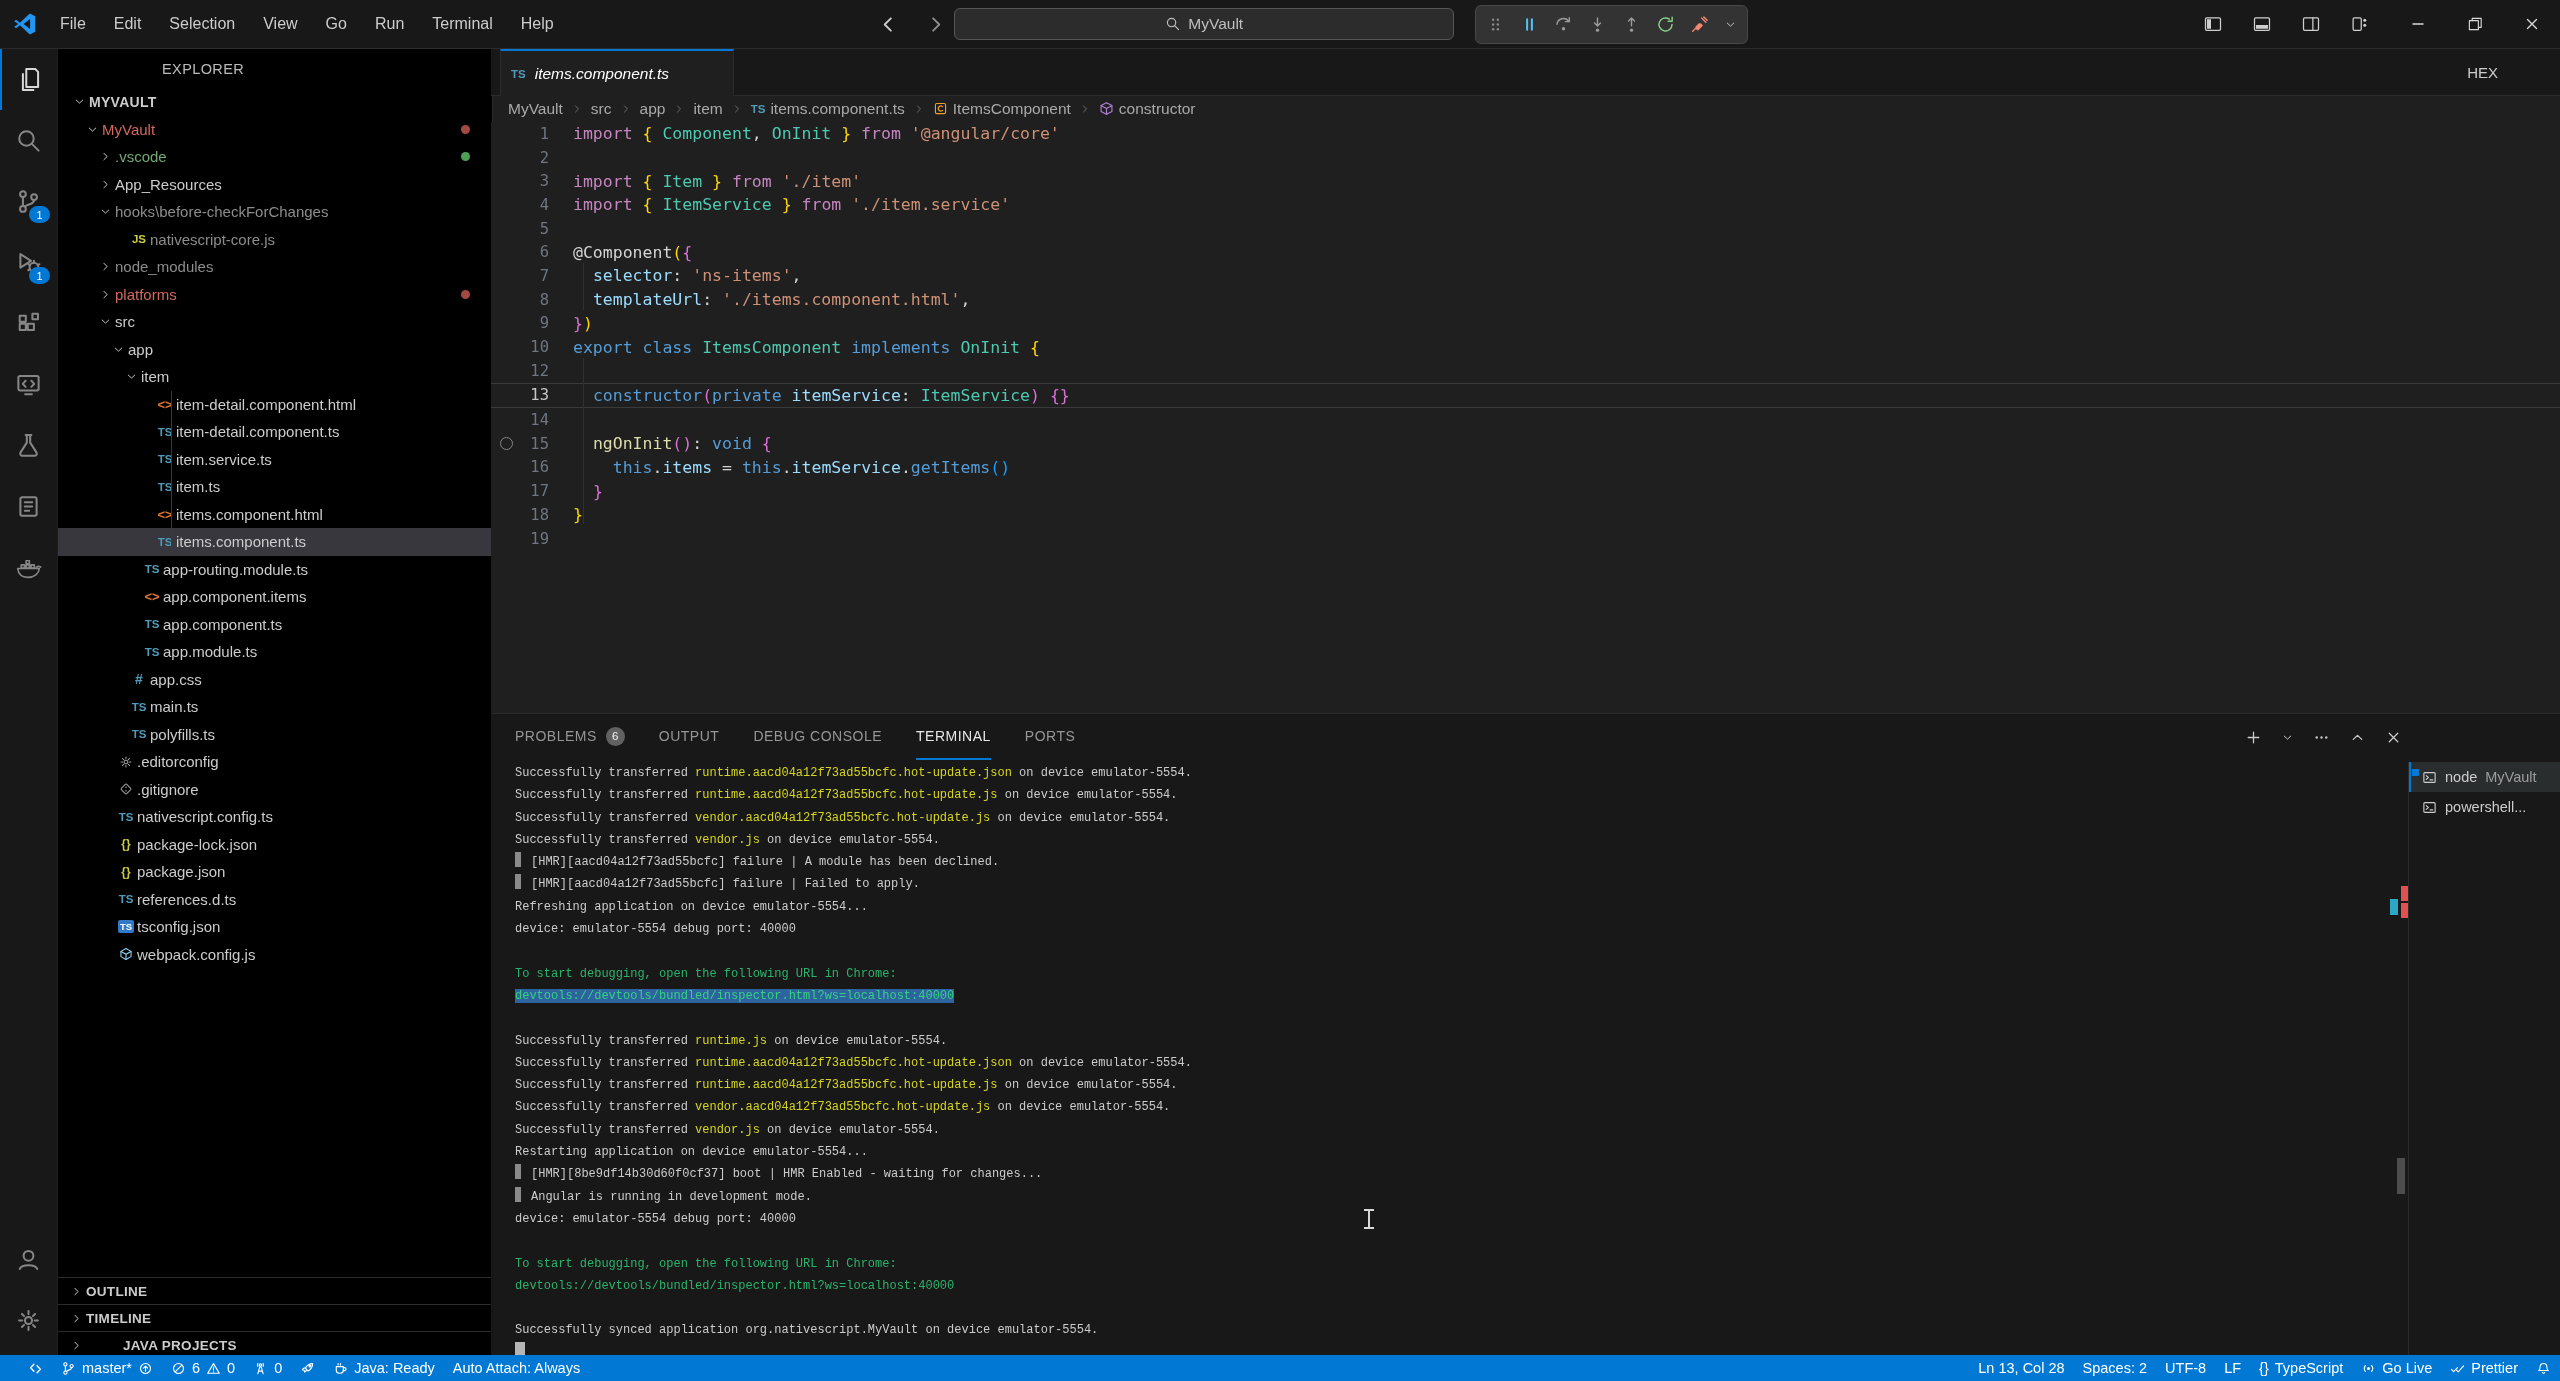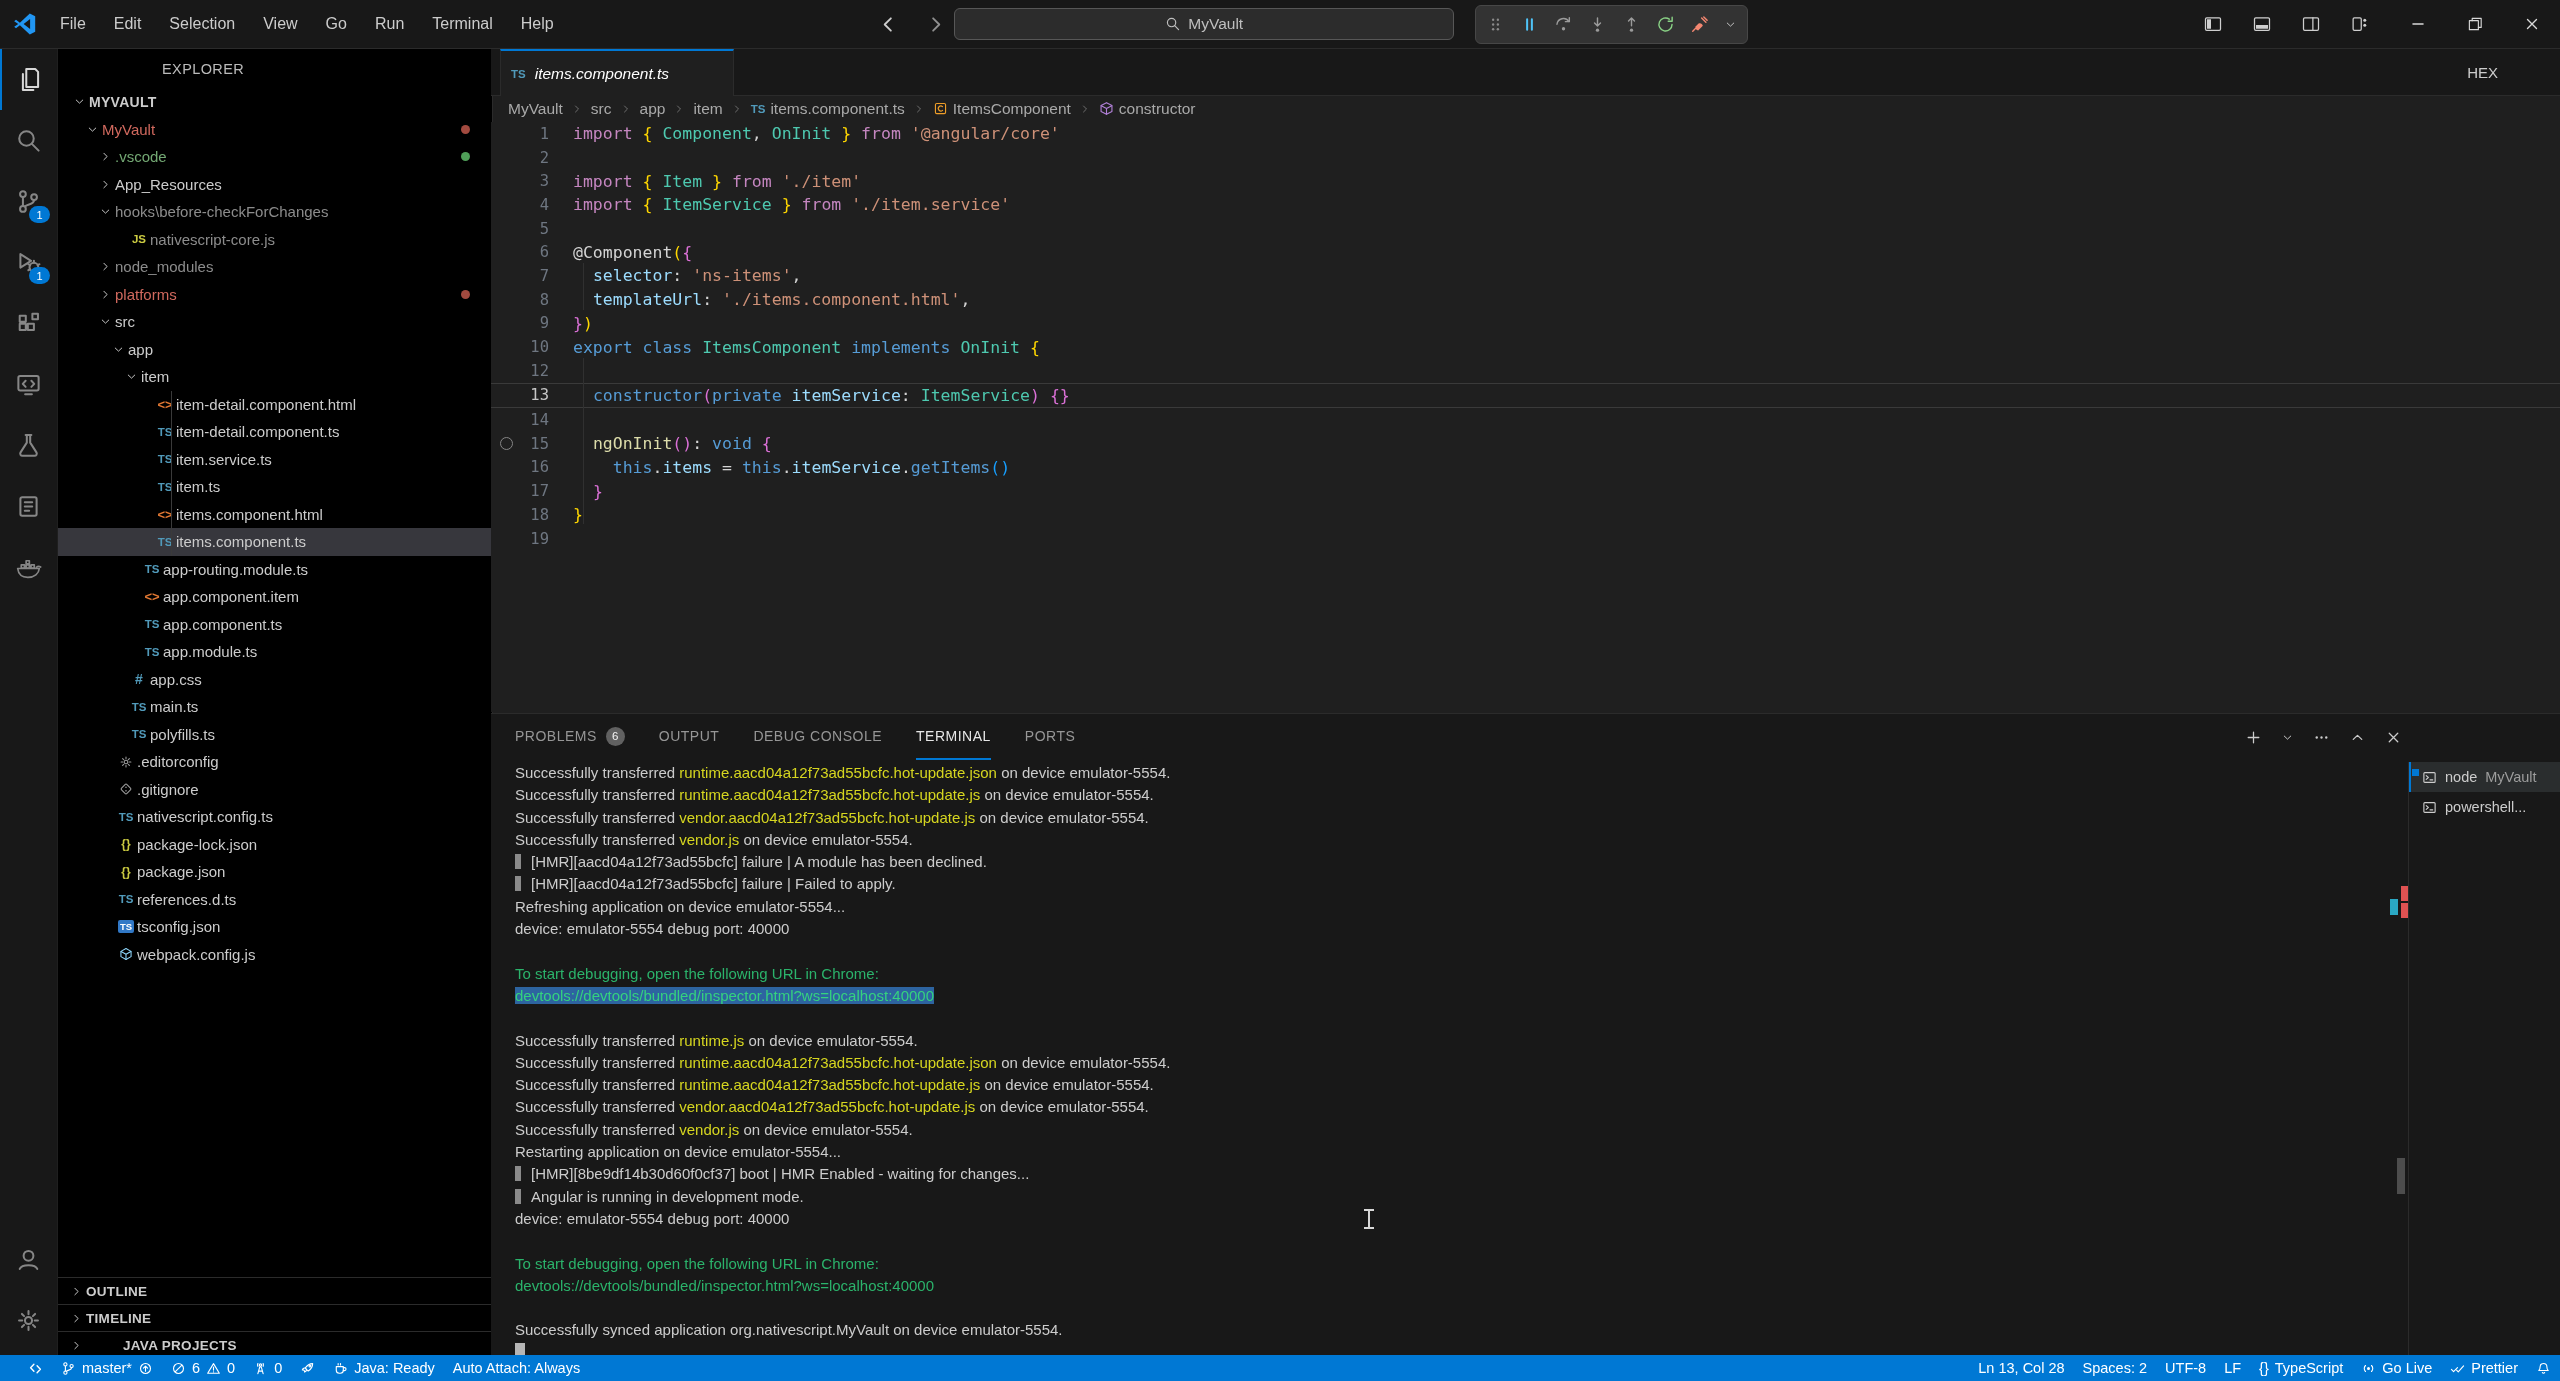--- a/index.html
+++ b/index.html
@@ -73,21 +73,21 @@
   
   #panel{position:absolute;top:713px;left:491px;right:0;bottom:26px;background:#181818;border-top:1px solid #2b2b2b;}
   #panel-tabs{position:absolute;top:0;left:0;height:46px;display:flex;padding-left:24px;gap:34px;align-items:center;
     font-size:14px;letter-spacing:.5px;color:#969696;}
   .ptab{height:100%;display:flex;align-items:center;gap:9px;border-bottom:2px solid transparent;box-sizing:border-box;}
   .ptab.active{color:#e7e7e7;border-bottom-color:#0078d4;}
   .pbadge{width:19px;height:19px;border-radius:50%;background:#616161;color:#f2f2f2;font-size:11.5px;
     display:flex;align-items:center;justify-content:center;letter-spacing:0;}
   #panel-actions{position:absolute;right:158px;top:0;height:46px;display:flex;gap:19px;align-items:center;color:#cccccc;font-size:17px;}
   #terminal{position:absolute;top:48px;left:0;right:152px;bottom:0;padding-left:24px;overflow:hidden;
-    font-family:Liberation Sans, sans-serif;font-size:15px;}
+    font-family:Liberation Mono, monospace;font-size:12px;}
   .tl{height:22.3px;line-height:22.3px;white-space:pre;color:#cccccc;}
   .ts-w{color:#cccccc}.ts-y{color:#d6d620}.ts-g{color:#2bb36b}
   .ts-sel{color:#35d27f;background:#2d64a0;}
   .ts-bar{display:inline-block;width:6px;height:15px;background:#8a8a8a;margin-right:10px;vertical-align:-2px;}
   .ts-cur{display:inline-block;width:10px;height:18px;background:#b6b6b6;vertical-align:-3px;}
   #termlist{position:absolute;top:48px;right:0;width:151px;bottom:0;border-left:1px solid #2b2b2b;}
   .term-row{height:30px;display:flex;align-items:center;gap:8px;padding-left:13px;font-size:14.5px;color:#cccccc;white-space:nowrap;}
   .term-row.sel{background:#2a2d2e;border-left:2px solid #0078d4;padding-left:11px;}
   .term-row .sub{color:#9d9d9d;}
   .mark{position:absolute;}
@@ -498,21 +498,21 @@
         <span class="ficon">
           <span class="txtic" style="color: rgb(81, 154, 186);">TS</span>
         </span>
         <span>app-routing.module.ts</span>
       </div>
       <div class="trow" style="padding-left: 64px;">
         <span class="chev"></span>
         <span class="ficon">
           <span class="txtic" style="color: rgb(227, 121, 51); font-size: 13px;">&lt;&gt;</span>
         </span>
-        <span>app.component.item</span>
+        <span>app.component.items</span>
       </div>
       <div class="trow" style="padding-left: 64px;">
         <span class="chev"></span>
         <span class="ficon">
           <span class="txtic" style="color: rgb(81, 154, 186);">TS</span>
         </span>
         <span>app.component.ts</span>
       </div>
       <div class="trow" style="padding-left: 64px;">
         <span class="chev"></span>

